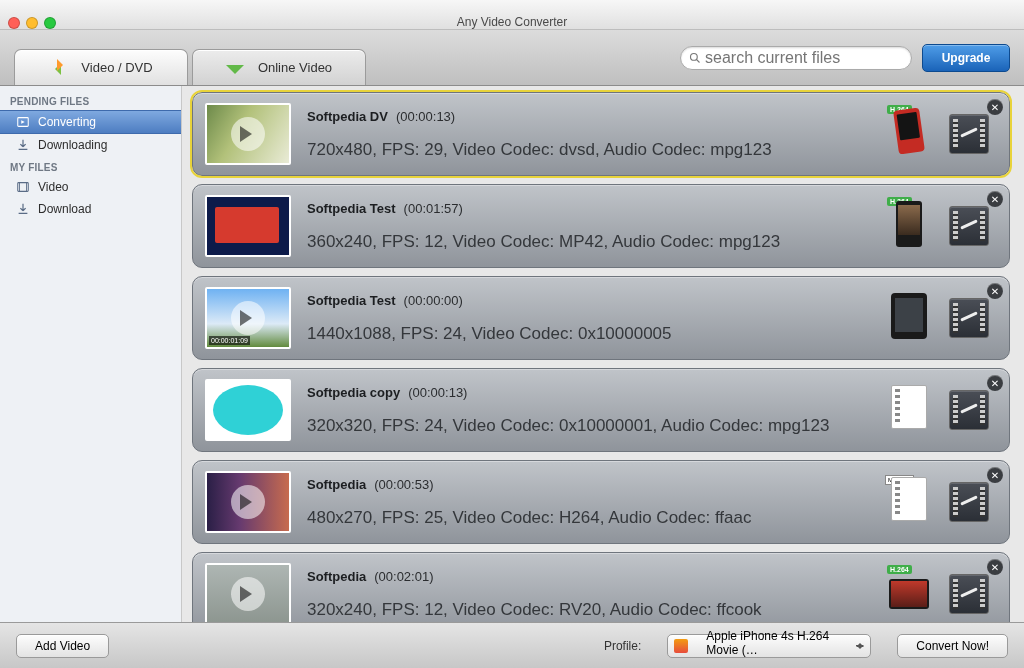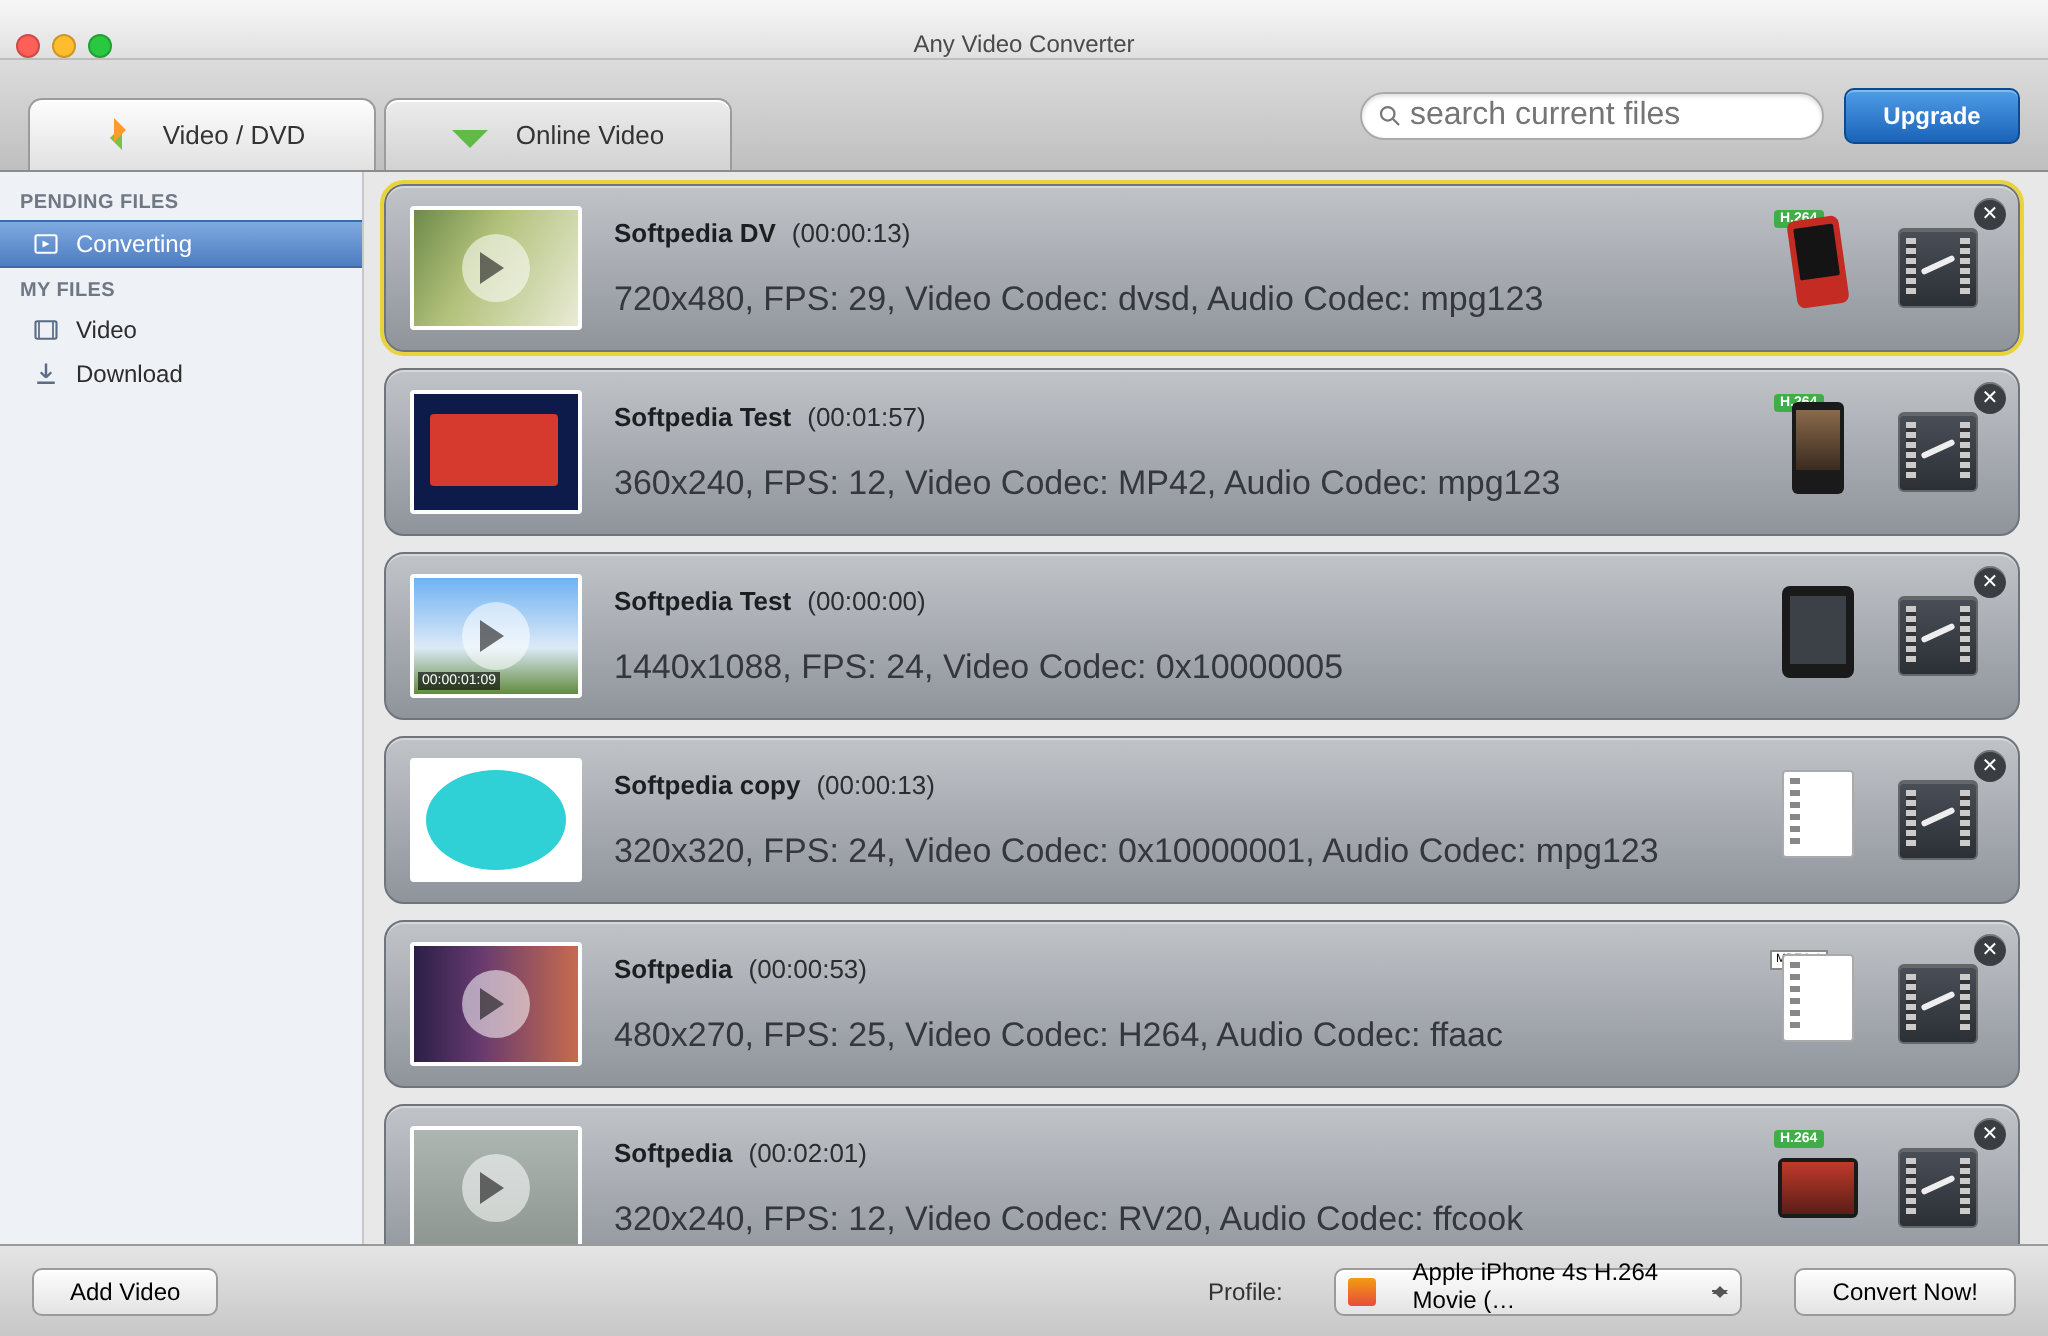--- a/index.html
+++ b/index.html
@@ -117,20 +117,26 @@
 <div class="body-row">
   <div class="sidebar">
     <div class="side-hdr">PENDING FILES</div>
     <div class="side-item sel">
       <svg class="side-icon" viewBox="0 0 16 16">
           <rect x="2" y="3" width="12" height="10" rx="1" fill="none" stroke="#fff" stroke-width="1.2"></rect>
           <path d="M6 6l4 2-4 2z" fill="#fff"></path>
         </svg>
       <span>Converting</span>
     </div>
+    <div class="side-item">
+      <svg class="side-icon" viewBox="0 0 16 16">
+          <path d="M8 2v8m0 0l-3-3m3 3l3-3M3 13h10" stroke="#5a6c86" stroke-width="1.4" fill="none"></path>
+        </svg>
+      <span>Downloading</span>
+    </div>
     <div class="side-hdr">MY FILES</div>
     <div class="side-item">
       <svg class="side-icon" viewBox="0 0 16 16">
           <rect x="2" y="3" width="12" height="10" rx="1" fill="none" stroke="#5a6c86" stroke-width="1.2"></rect>
           <line x1="4" y1="3" x2="4" y2="13" stroke="#5a6c86"></line>
           <line x1="12" y1="3" x2="12" y2="13" stroke="#5a6c86"></line>
         </svg>
       <span>Video</span>
     </div>
     <div class="side-item">

